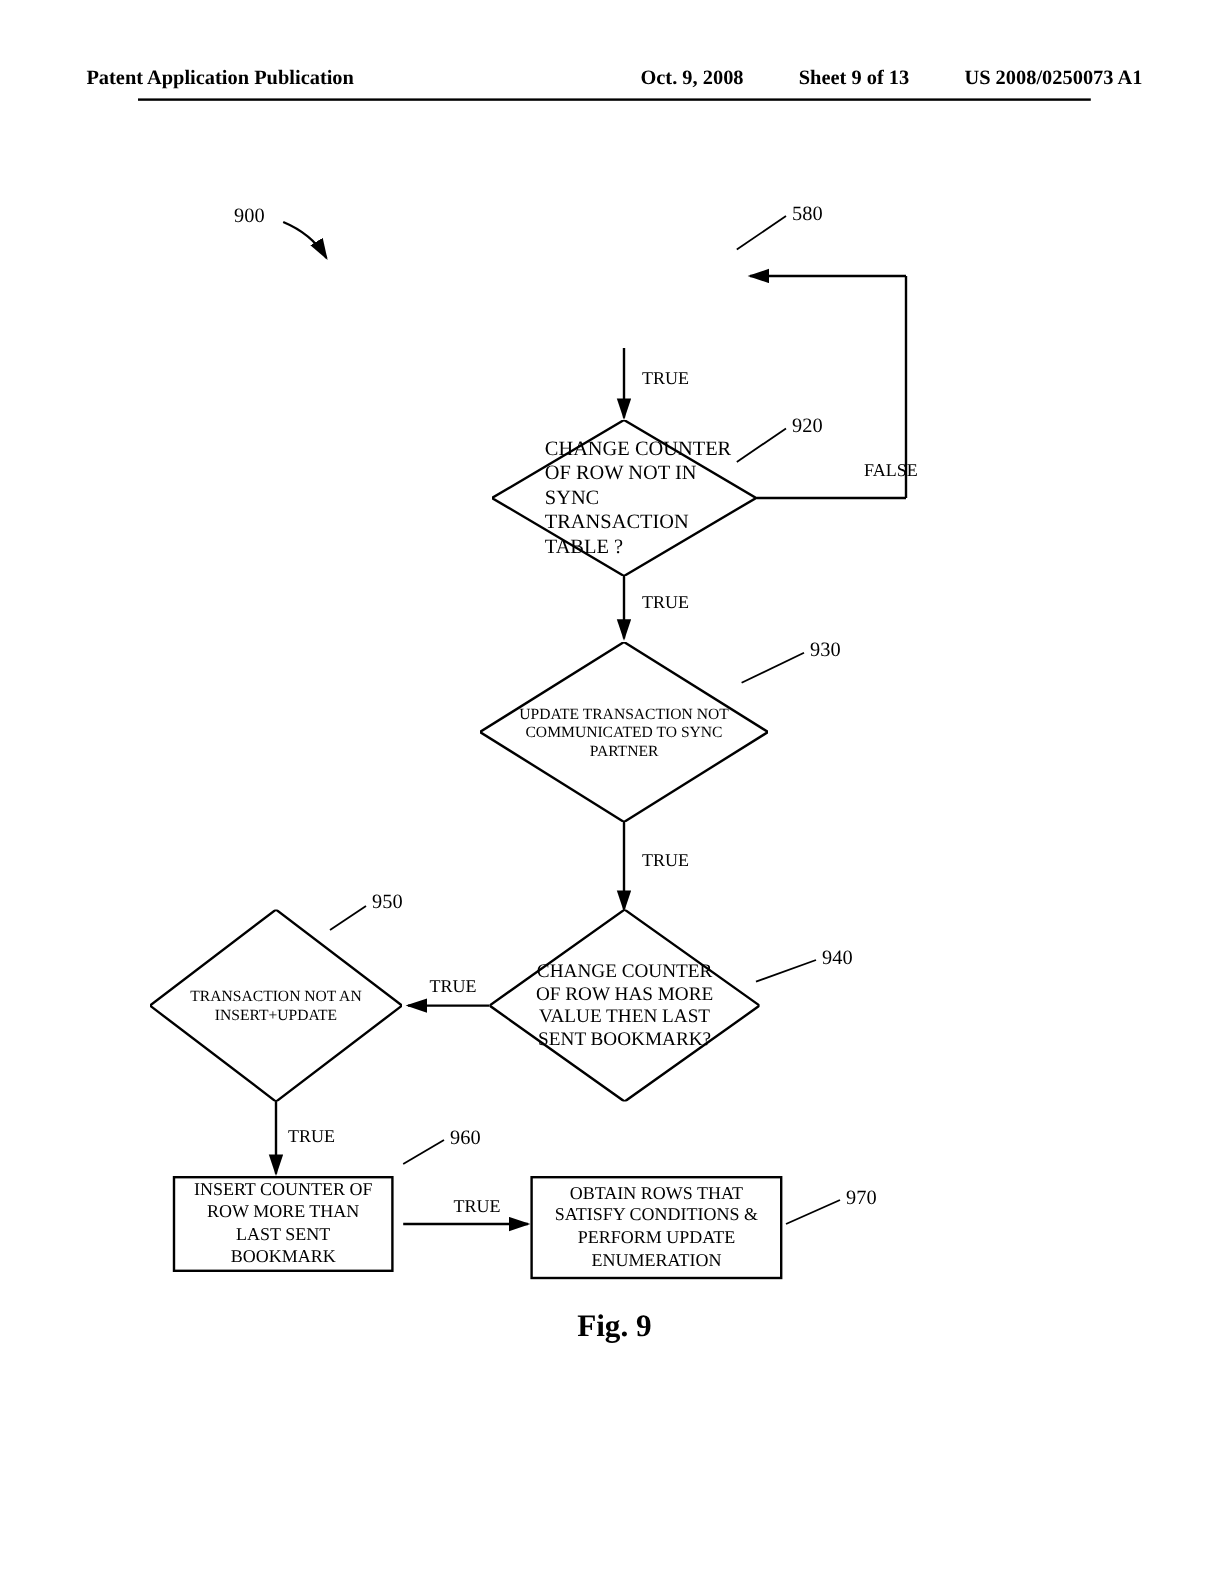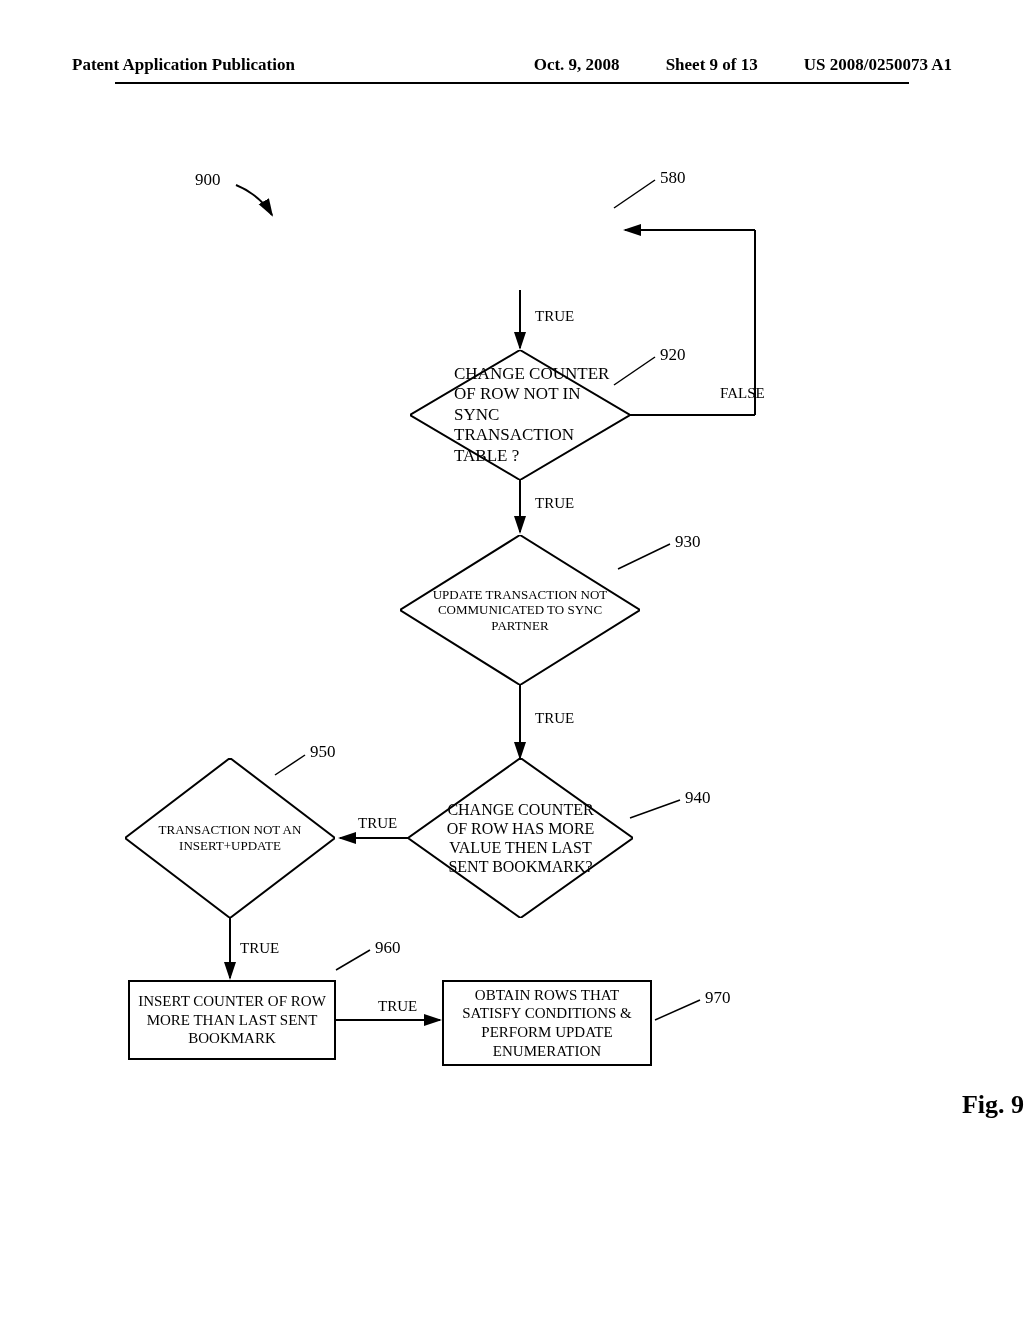--- a/index.html
+++ b/index.html
@@ -56,21 +56,21 @@
     }
     .edge-label {
       position: absolute;
       font-size: 15px;
       font-family: "Times New Roman", serif;
     }
     .fig-caption {
       position: absolute;
       left: 0;
       right: 0;
-      text-align: right;
+      text-align: center;
       font-size: 26px;
       font-weight: bold;
       font-family: "Times New Roman", serif;
     }
     svg.connectors {
       position: absolute;
       top: 0;
       left: 0;
       width: 1024px;
       height: 1020px;
@@ -167,21 +167,21 @@
 
   <div style="position:absolute; left:125px; top:598px; width:210px; height:160px;">
     <svg width="210" height="160">
         <polygon points="105,0 210,80 105,160 0,80" fill="white" stroke="black" stroke-width="2"></polygon>
       </svg>
     <div style="position:absolute; top:0; left:0; width:210px; height:160px; display:flex; align-items:center; justify-content:center; text-align:center; font-size:13px; line-height:1.2; padding:0 30px;">TRANSACTION NOT AN INSERT+UPDATE</div>
   </div>
   <div class="ref-label" style="left:310px; top:582px;">950</div>
   <div class="edge-label" style="left:240px; top:780px;">TRUE</div>
 
-  <div class="rect" style="left:128px; top:820px; width:208px; height:80px;align-items:center;">
+  <div class="rect" style="left:144px; top:820px; width:184px; height:80px;align-items:center;">
     <span style="padding:0 8px;">INSERT COUNTER OF ROW MORE THAN LAST SENT BOOKMARK</span>
   </div>
   <div class="ref-label" style="left:375px; top:778px;">960</div>
   <div class="edge-label" style="left:378px; top:838px;">TRUE</div>
 
   <div class="rect" style="left:442px; top:820px; width:210px; height:86px;">
     <span style="padding:0 8px;">OBTAIN ROWS THAT SATISFY CONDITIONS &amp; PERFORM UPDATE ENUMERATION</span>
   </div>
   <div class="ref-label" style="left:705px; top:828px;">970</div>
 

